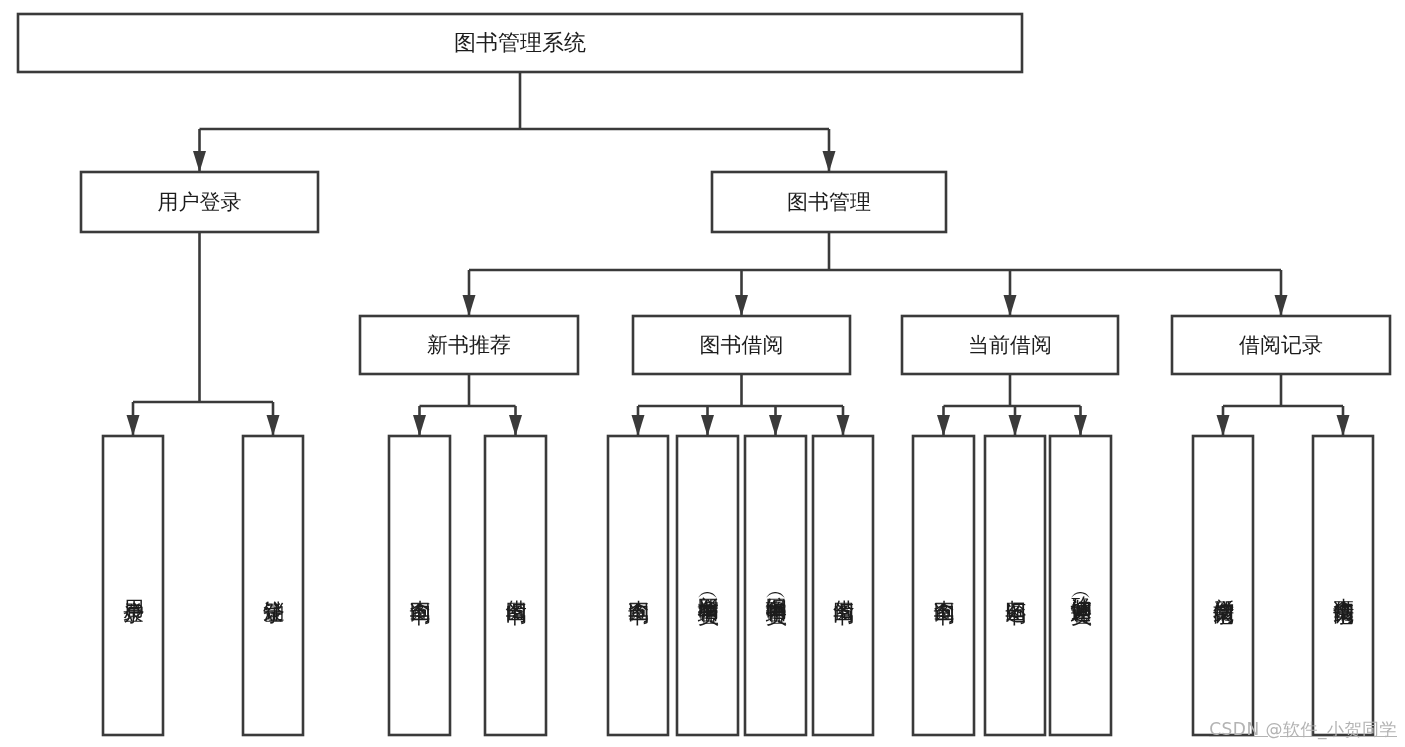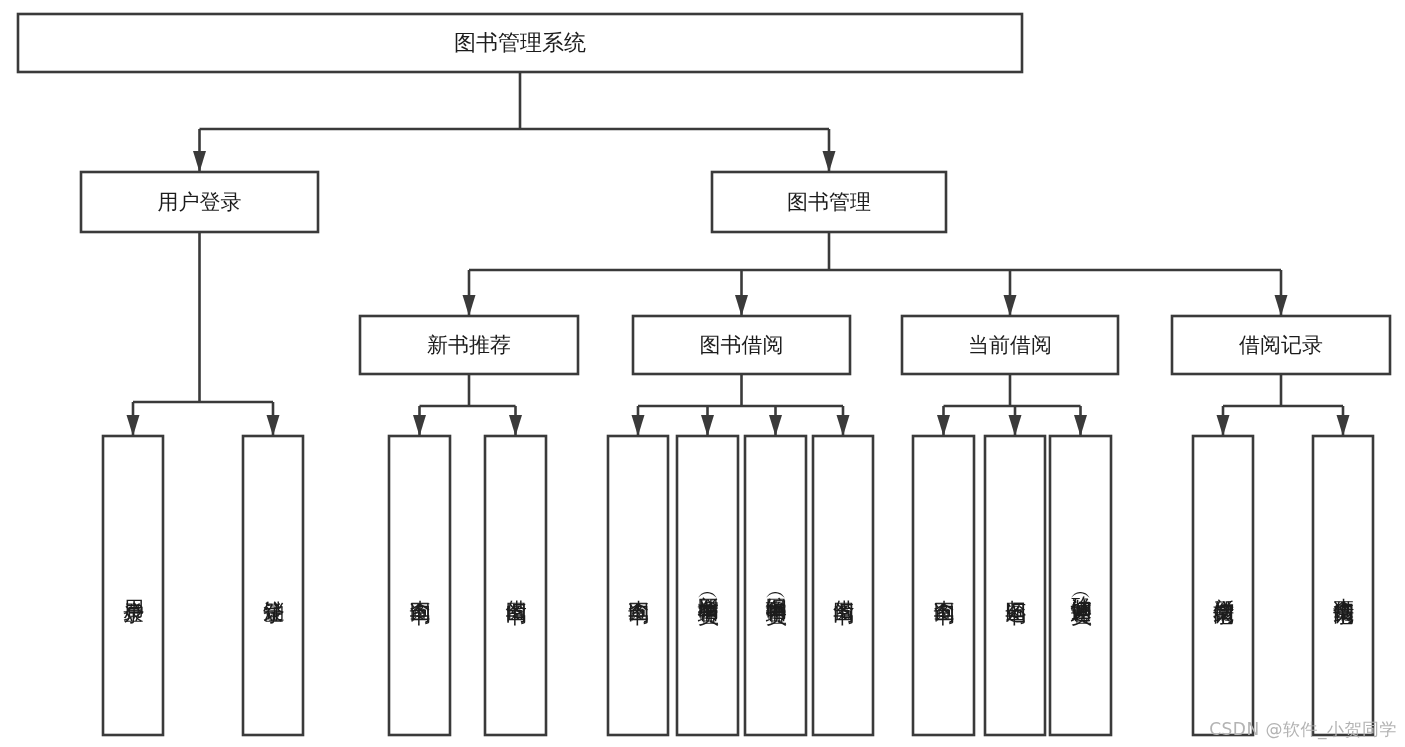--- a/index.html
+++ b/index.html
@@ -71,20 +71,21 @@
   }
   #watermark {
     position: absolute;
     right: 8px;
     bottom: 6px;
     font-family: "DejaVu Sans", "Liberation Sans", sans-serif;
     font-size: 17px;
     color: #b3b3b3;
     letter-spacing: 0.5px;
     white-space: nowrap;
+    text-decoration: underline;
   }
 </style>
 </head>
 <body>
 
 <div id="diagram-root">
 
   <svg id="flow" viewBox="0 0 1405 747">
     <defs></defs>
     <g id="edges-layer">

